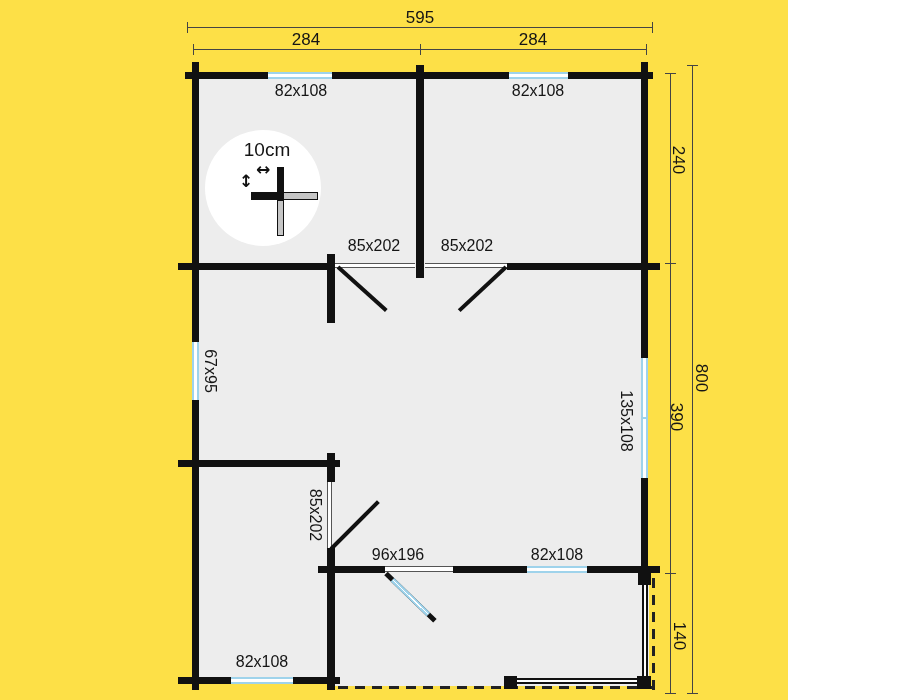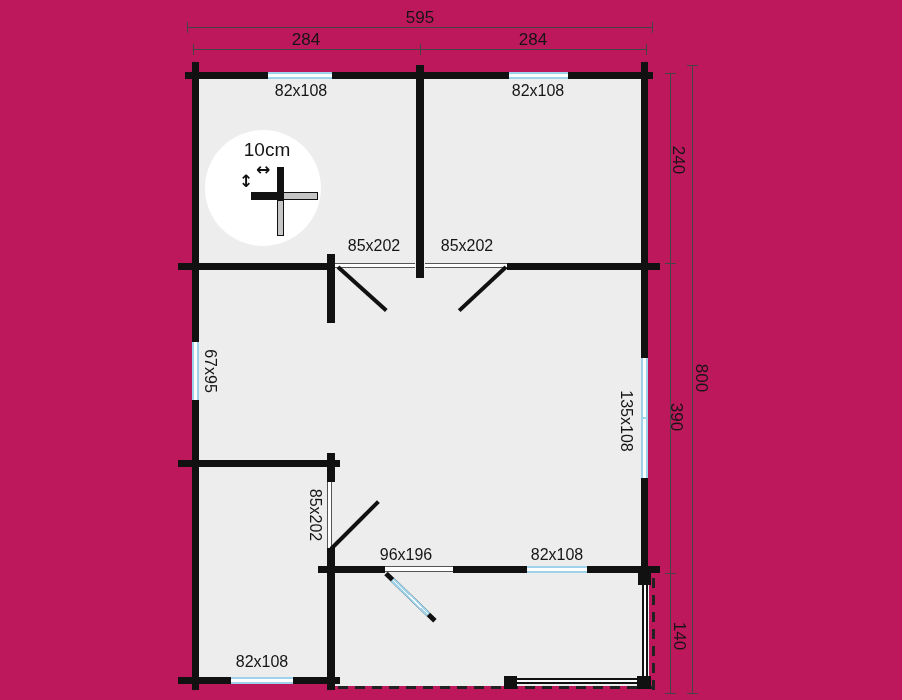--- a/index.html
+++ b/index.html
@@ -3,21 +3,21 @@
 <meta charset="utf-8">
 <style>
   :root{
     --wall:#111111;
     --win:#9fd3eb;
     --fill:#ededed;
     --dim:#444444;
   }
   html,body{margin:0;padding:0;background:#ffffff;}
   #canvas{
-    position:relative;width:902px;height:700px;background:#be185d;overflow:hidden;
+    position:relative;width:788px;height:700px;background:#fde047;overflow:hidden;
     font-family:"Liberation Sans",sans-serif;color:#111;
   }
   .abs{position:absolute;box-sizing:border-box;}
   .fill{background:var(--fill);z-index:1;}
   .wall{background:var(--wall);z-index:3;}
   
   .win-h{background:linear-gradient(to bottom,var(--win) 0 2px,#ffffff 2px 5px,var(--win) 5px 7px);z-index:4;}
   .win-v{background:linear-gradient(to right,var(--win) 0 2px,#ffffff 2px 5px,var(--win) 5px 7px);z-index:4;}
   .win-div{background:var(--win);z-index:5;}
   
@@ -127,21 +127,21 @@
   <div class="abs lbl big rot90" style="left:660px;top:626px;width:40px;height:20px;">140</div>
   <div class="abs lbl big rot90" style="left:682px;top:368px;width:40px;height:20px;">800</div>
 
   <div class="abs lbl" style="left:261px;top:82px;width:80px;height:18px;">82x108</div>
   <div class="abs lbl" style="left:498px;top:82px;width:80px;height:18px;">82x108</div>
   <div class="abs lbl" style="left:334px;top:237px;width:80px;height:18px;">85x202</div>
   <div class="abs lbl" style="left:427px;top:237px;width:80px;height:18px;">85x202</div>
   <div class="abs lbl rot90" style="left:180px;top:362px;width:60px;height:18px;">67x95</div>
   <div class="abs lbl rot90" style="left:586px;top:412px;width:80px;height:18px;">135x108</div>
   <div class="abs lbl rot90" style="left:275px;top:506px;width:80px;height:18px;">85x202</div>
-  <div class="abs lbl" style="left:366px;top:546px;width:80px;height:18px;">96x196</div>
+  <div class="abs lbl" style="left:358px;top:546px;width:80px;height:18px;">96x196</div>
   <div class="abs lbl" style="left:517px;top:546px;width:80px;height:18px;">82x108</div>
   <div class="abs lbl" style="left:222px;top:653px;width:80px;height:18px;">82x108</div>
 
   <div class="abs circle" style="left:205px;top:130px;width:116px;height:116px;"></div>
   <div class="abs lbl" style="left:237px;top:140px;width:60px;height:18px;font-size:19px;">10cm</div>
   <div class="abs blacklog" style="left:277px;top:167px;width:7px;height:34px;"></div>
   <div class="abs graylog" style="left:277px;top:200px;width:7px;height:36px;"></div>
   <div class="abs blacklog" style="left:251px;top:192px;width:33px;height:8px;"></div>
   <div class="abs graylog" style="left:283px;top:192px;width:35px;height:8px;"></div>
   <div class="abs arrow" style="left:250px;top:159px;width:26px;height:20px;">↔</div>

